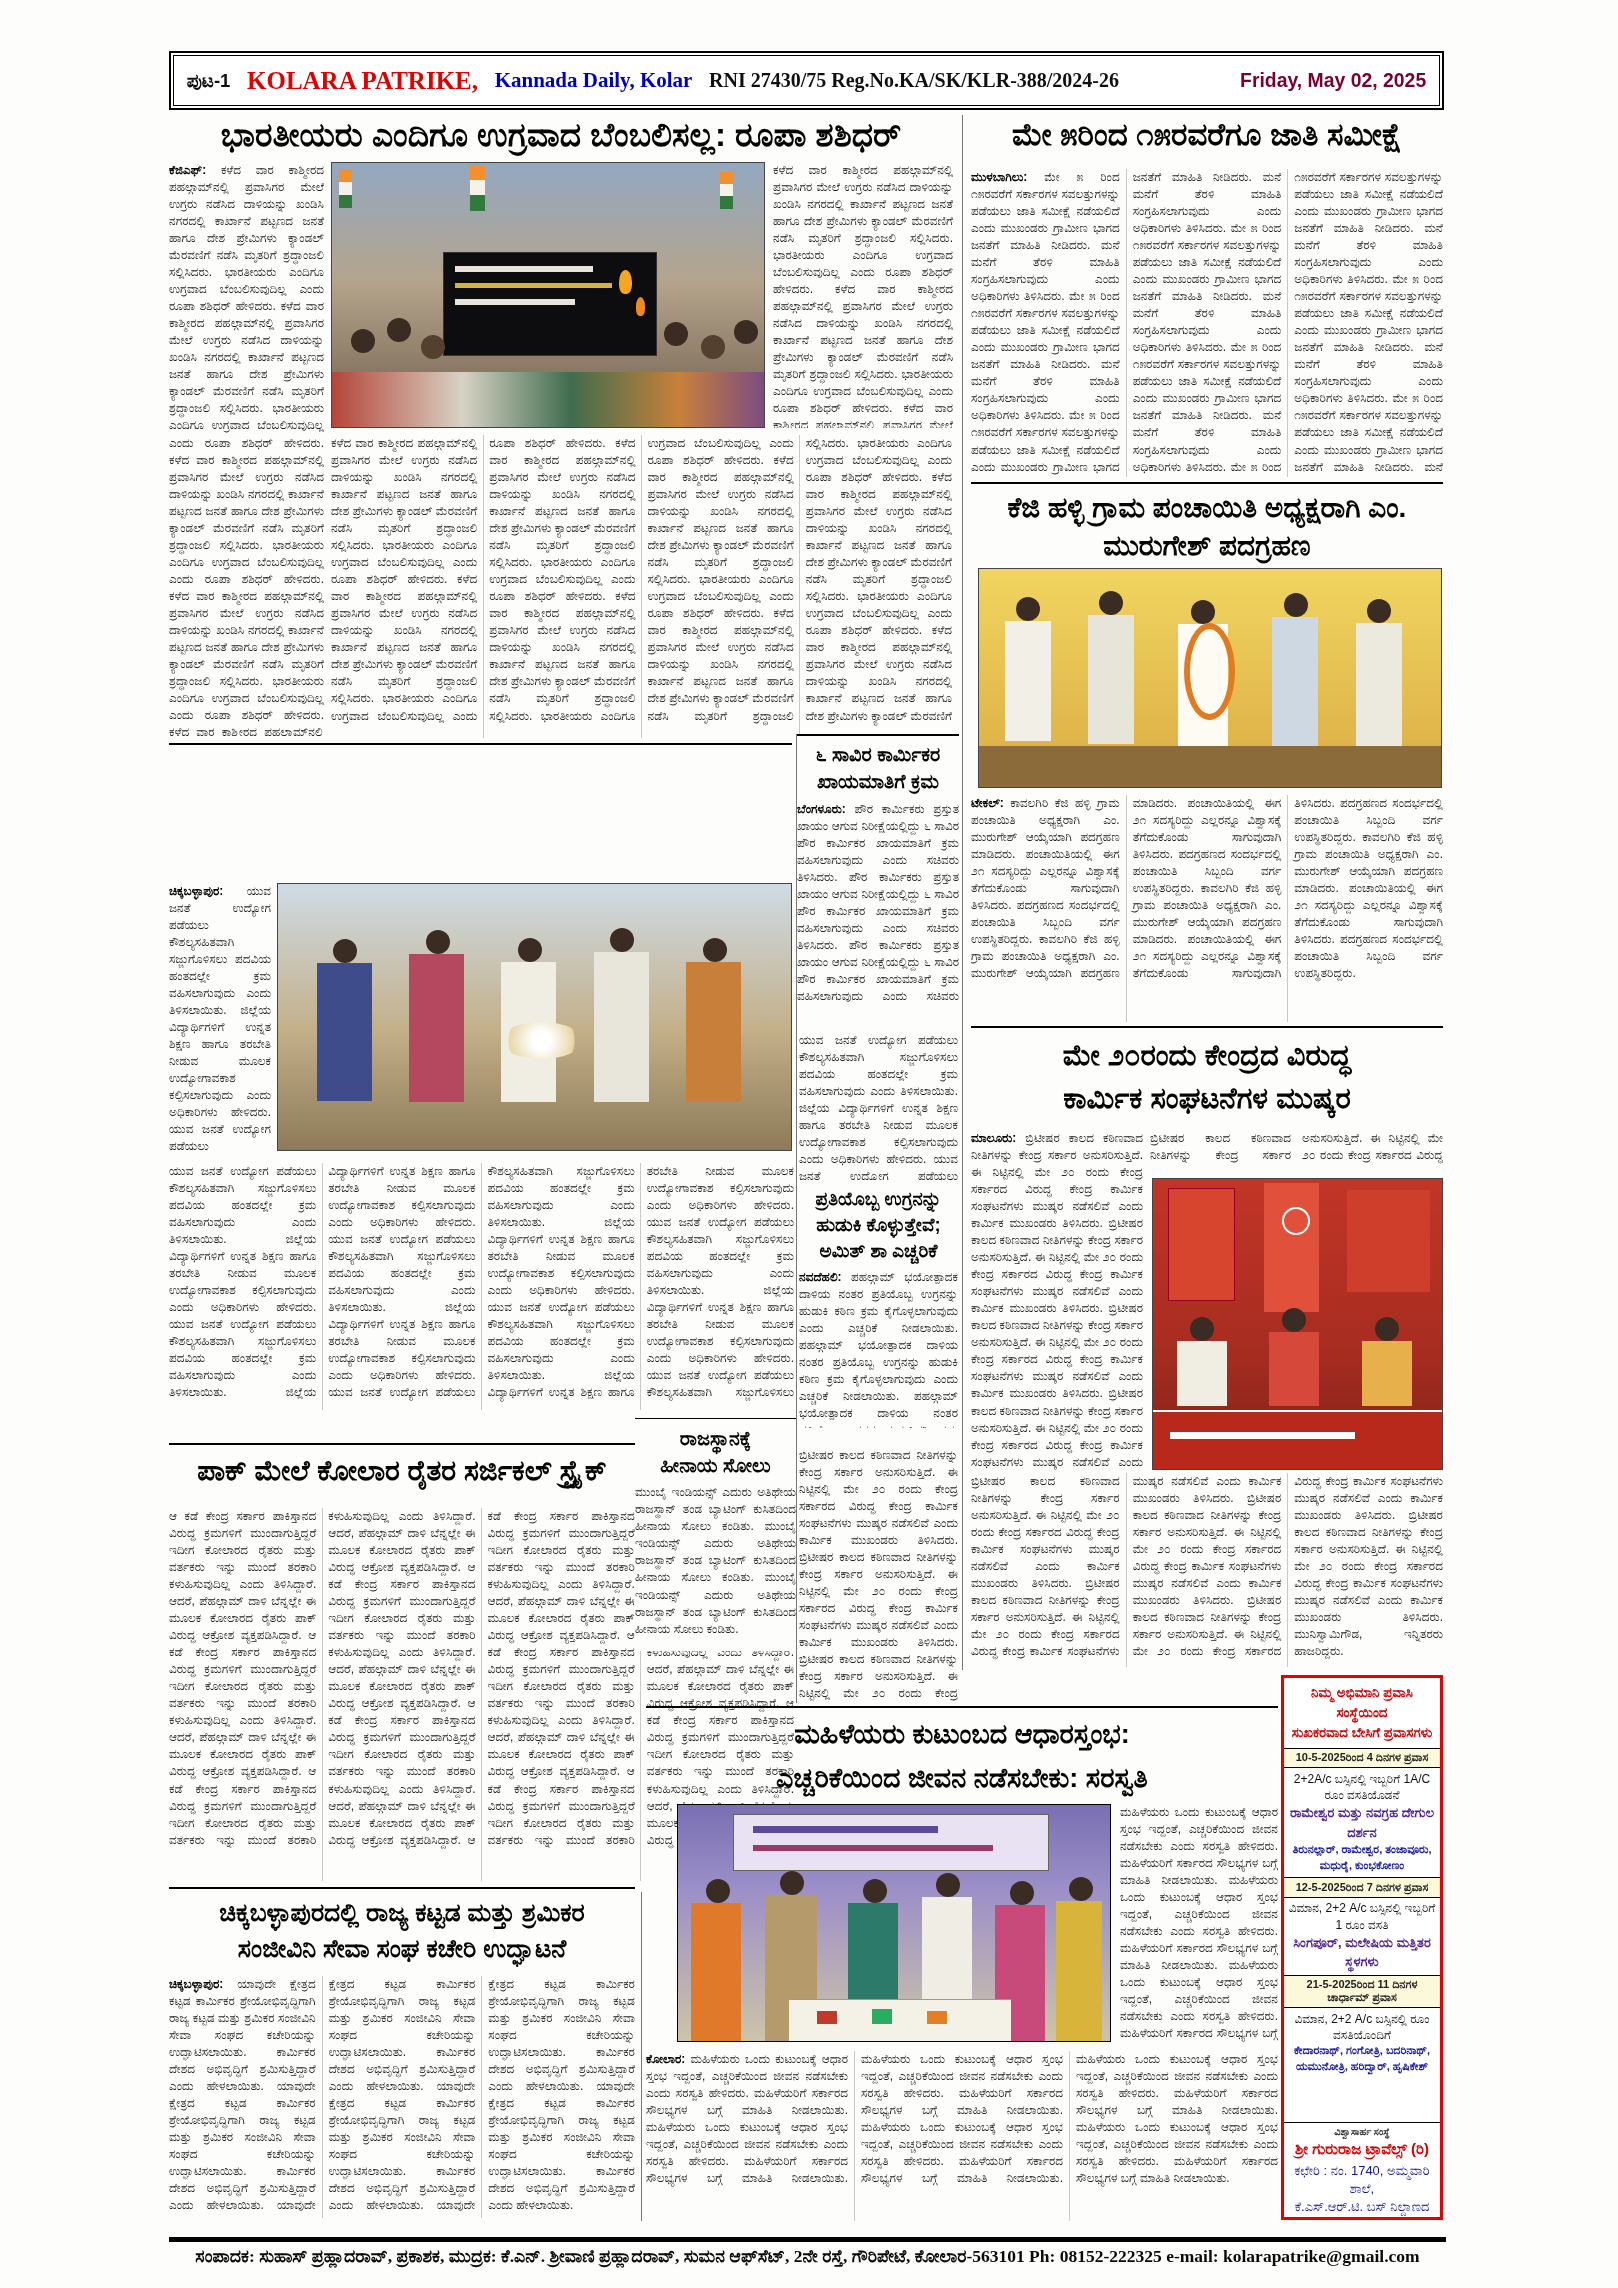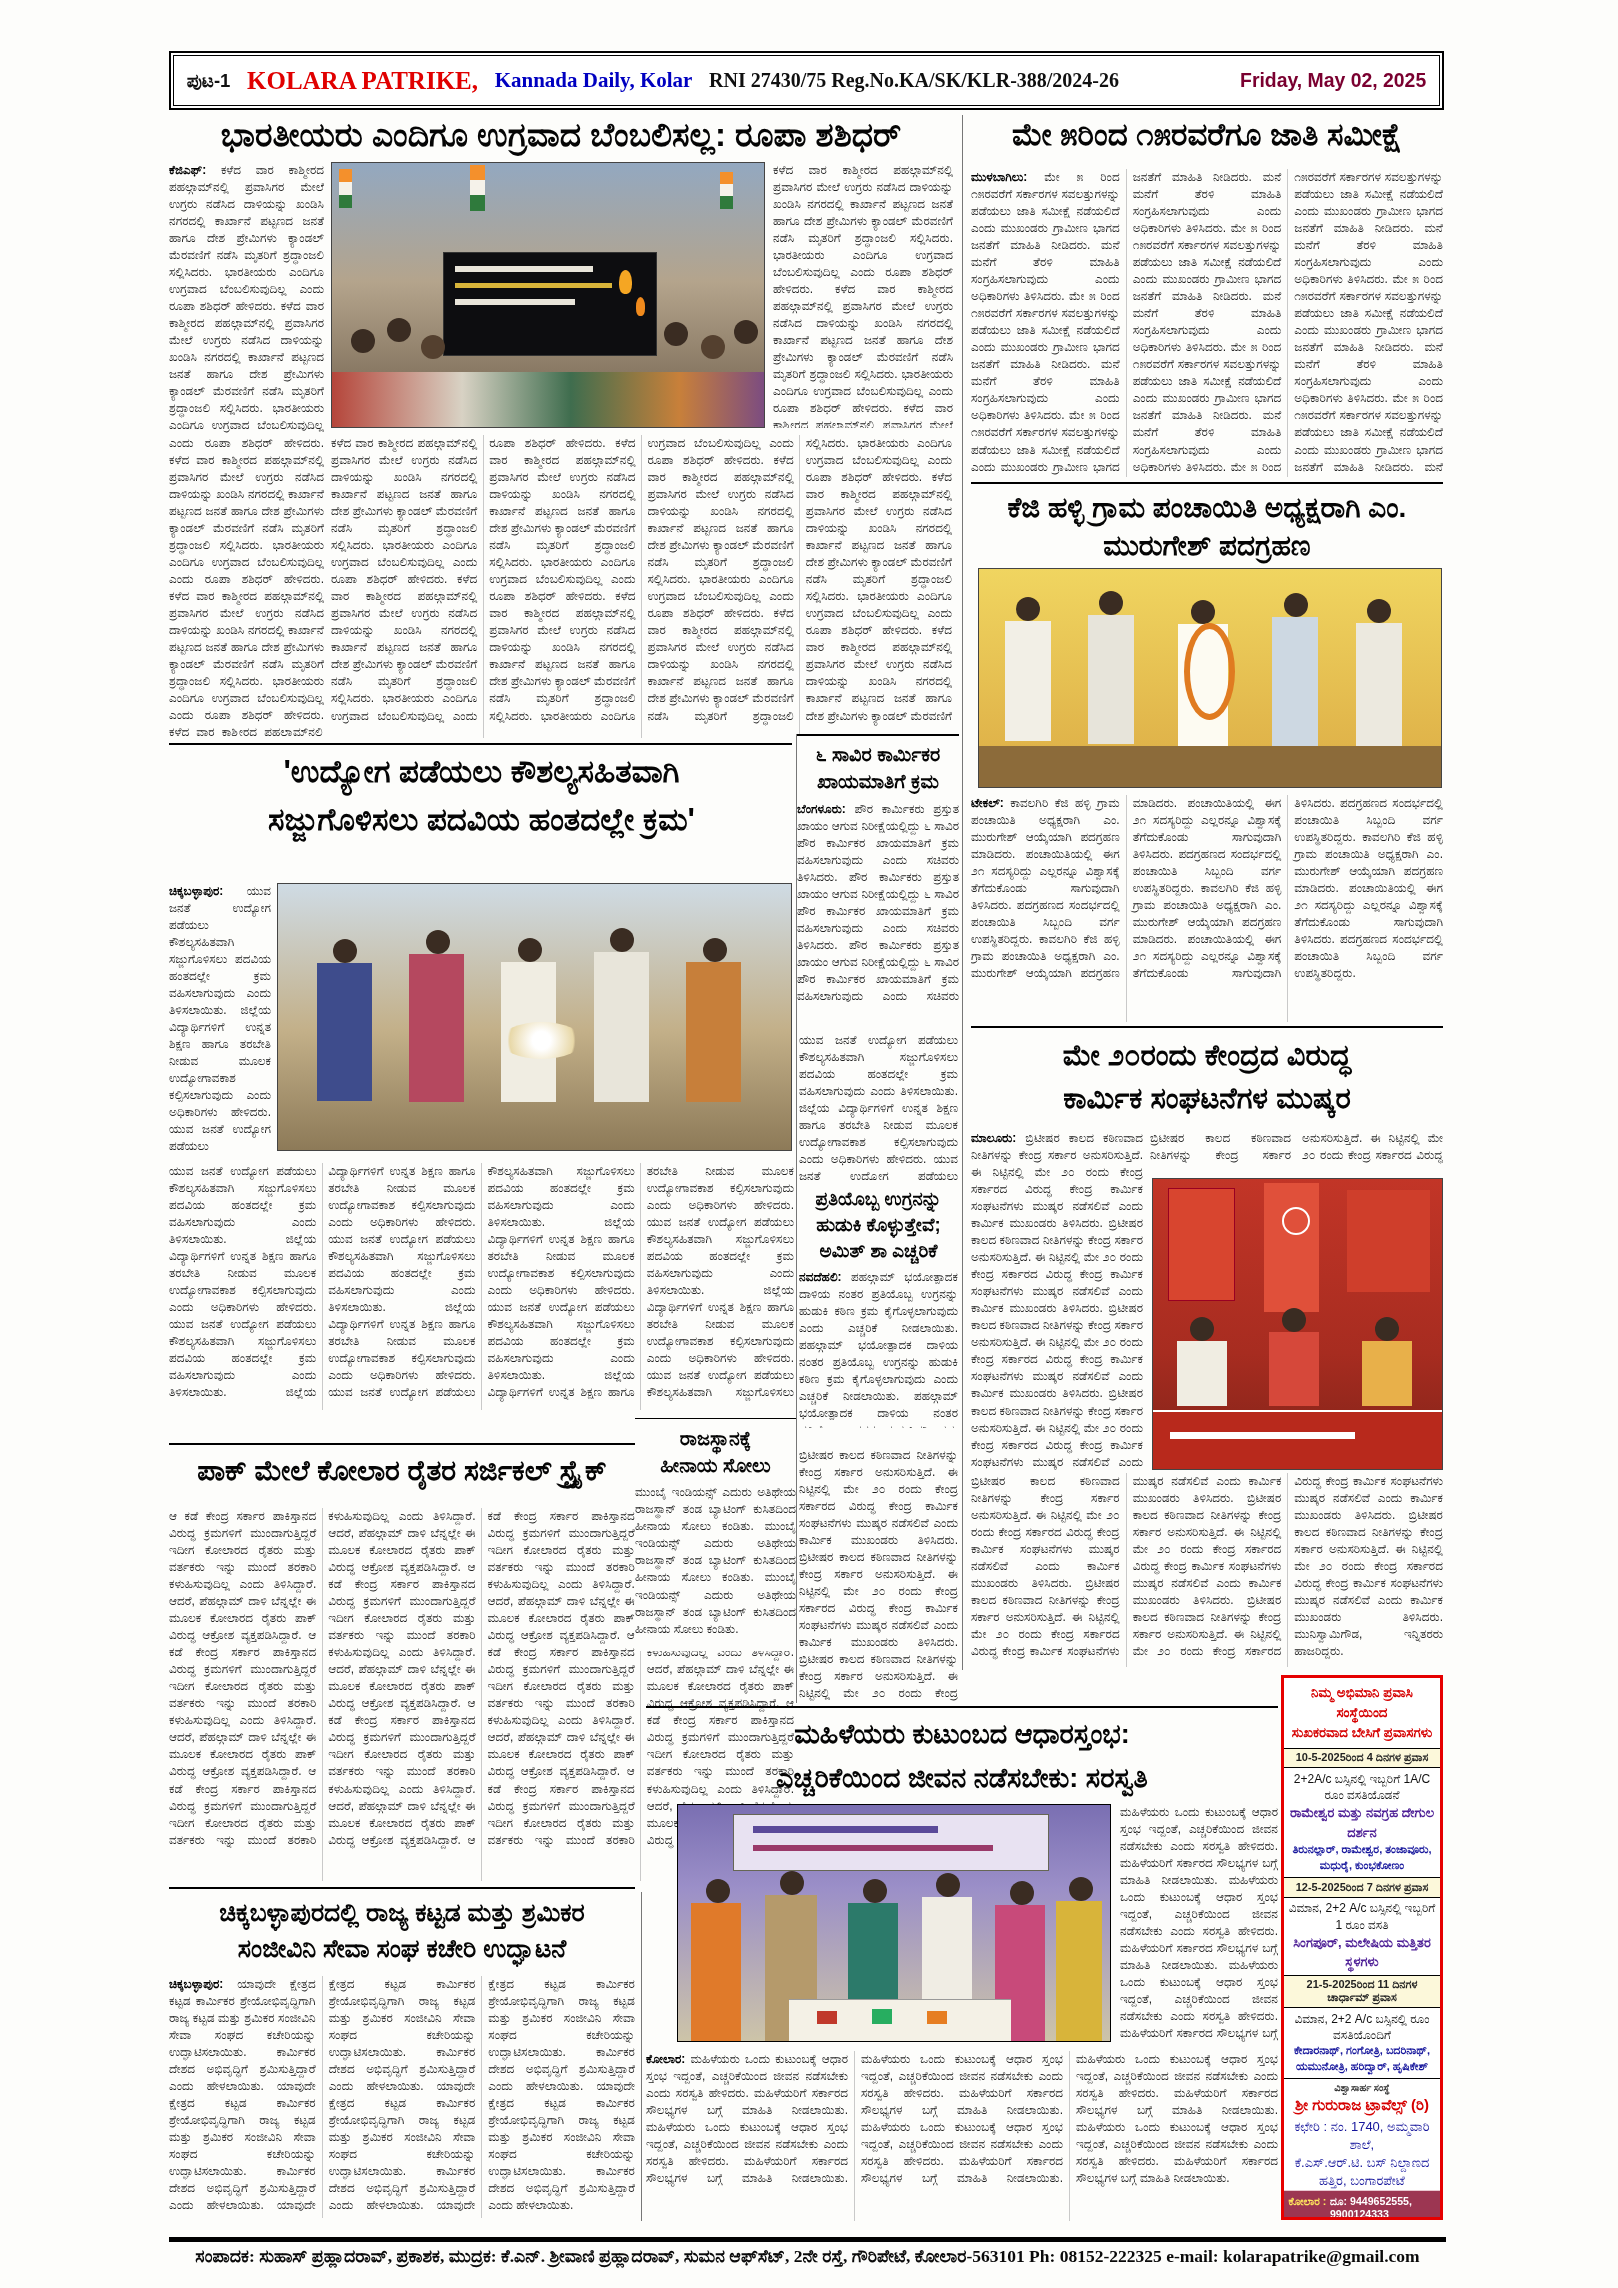--- a/index.html
+++ b/index.html
@@ -40,21 +40,21 @@
   
   .ad{border:3.7px solid #e60000;background:#fff;box-sizing:border-box;display:flex;
       flex-direction:column;overflow:hidden;}
   .ad-title{color:#d60000;font-weight:800;font-size:13.4px;line-height:1.5;text-align:center;padding:4.6px 1.8px;}
   .ad-band{background:#fcf8da;border-top:1.8px solid #000;border-bottom:1.8px solid #000;
            font-size:11px;font-weight:bold;text-align:center;padding:2.8px 1.8px;color:#222;}
   .ad-body{padding:2.8px 1.8px;text-align:center;}
   .ad-small{font-size:12px;color:#111;line-height:1.35;}
   .ad-blue-lg{font-size:13px;font-weight:800;color:#4c1d95;line-height:1.5;}
   .ad-blue{font-size:11px;font-weight:800;color:#16169c;line-height:1.45;}
-  .ad-company{border-top:1.8px solid #000;text-align:center;padding:2.8px 1.8px;}
+  .ad-company{border-top:1.8px solid #000;text-align:center;padding:2.8px 1.8px;margin-top:44px;}
   .ad-trust{font-size:9.7px;font-weight:bold;color:#333;}
   .ad-compname{font-size:15px;font-weight:800;color:#d60000;line-height:1.4;}
   .ad-addr{font-size:13px;color:#16169c;text-align:center;line-height:1.4;}
   .ad-contacts{margin-top:auto;background:#9c3652;color:#fff;font-size:10.6px;}
   .ad-crow{display:flex;gap:3.7px;padding:3.7px 4.6px;border-top:0.9px solid #e8c7d0;}
   .ad-clabel{color:#ffe95e;font-weight:bold;white-space:nowrap;}
   .ad-cnum{font-weight:bold;}
   
   .footer-text{font-family:"Liberation Serif","DejaVu Serif",serif;font-weight:bold;
                font-size:17.5px;text-align:center;color:#0a0a0a;}
@@ -171,24 +171,20 @@
       </div>
     </div>
     <div class="txt cols3" style="position:absolute;left:0;top:443px;width:472px;height:194px;">
       <span>ಬ್ರಿಟೀಷರ ಕಾಲದ ಕಠಿಣವಾದ ನೀತಿಗಳನ್ನು ಕೇಂದ್ರ ಸರ್ಕಾರ ಅನುಸರಿಸುತ್ತಿದೆ. ಈ ನಿಟ್ಟಿನಲ್ಲಿ ಮೇ ೨೦ ರಂದು ಕೇಂದ್ರ ಸರ್ಕಾರದ ವಿರುದ್ಧ ಕೇಂದ್ರ ಕಾರ್ಮಿಕ ಸಂಘಟನೆಗಳು ಮುಷ್ಕರ ನಡೆಸಲಿವೆ ಎಂದು ಕಾರ್ಮಿಕ ಮುಖಂಡರು ತಿಳಿಸಿದರು. ಬ್ರಿಟೀಷರ ಕಾಲದ ಕಠಿಣವಾದ ನೀತಿಗಳನ್ನು ಕೇಂದ್ರ ಸರ್ಕಾರ ಅನುಸರಿಸುತ್ತಿದೆ. ಈ ನಿಟ್ಟಿನಲ್ಲಿ ಮೇ ೨೦ ರಂದು ಕೇಂದ್ರ ಸರ್ಕಾರದ ವಿರುದ್ಧ ಕೇಂದ್ರ ಕಾರ್ಮಿಕ ಸಂಘಟನೆಗಳು ಮುಷ್ಕರ ನಡೆಸಲಿವೆ ಎಂದು ಕಾರ್ಮಿಕ ಮುಖಂಡರು ತಿಳಿಸಿದರು. ಬ್ರಿಟೀಷರ ಕಾಲದ ಕಠಿಣವಾದ ನೀತಿಗಳನ್ನು ಕೇಂದ್ರ ಸರ್ಕಾರ ಅನುಸರಿಸುತ್ತಿದೆ. ಈ ನಿಟ್ಟಿನಲ್ಲಿ ಮೇ ೨೦ ರಂದು ಕೇಂದ್ರ ಸರ್ಕಾರದ ವಿರುದ್ಧ ಕೇಂದ್ರ ಕಾರ್ಮಿಕ ಸಂಘಟನೆಗಳು ಮುಷ್ಕರ ನಡೆಸಲಿವೆ ಎಂದು ಕಾರ್ಮಿಕ ಮುಖಂಡರು ತಿಳಿಸಿದರು. ಬ್ರಿಟೀಷರ ಕಾಲದ ಕಠಿಣವಾದ ನೀತಿಗಳನ್ನು ಕೇಂದ್ರ ಸರ್ಕಾರ ಅನುಸರಿಸುತ್ತಿದೆ. ಈ ನಿಟ್ಟಿನಲ್ಲಿ ಮೇ ೨೦ ರಂದು ಕೇಂದ್ರ ಸರ್ಕಾರದ ವಿರುದ್ಧ ಕೇಂದ್ರ ಕಾರ್ಮಿಕ ಸಂಘಟನೆಗಳು ಮುಷ್ಕರ ನಡೆಸಲಿವೆ ಎಂದು ಕಾರ್ಮಿಕ ಮುಖಂಡರು ತಿಳಿಸಿದರು. ಬ್ರಿಟೀಷರ ಕಾಲದ ಕಠಿಣವಾದ ನೀತಿಗಳನ್ನು ಕೇಂದ್ರ ಸರ್ಕಾರ ಅನುಸರಿಸುತ್ತಿದೆ. ಈ ನಿಟ್ಟಿನಲ್ಲಿ ಮೇ ೨೦ ರಂದು ಕೇಂದ್ರ ಸರ್ಕಾರದ ವಿರುದ್ಧ ಕೇಂದ್ರ ಕಾರ್ಮಿಕ ಸಂಘಟನೆಗಳು ಮುಷ್ಕರ ನಡೆಸಲಿವೆ ಎಂದು ಕಾರ್ಮಿಕ ಮುಖಂಡರು ತಿಳಿಸಿದರು. ಮುನಿಸ್ವಾಮಿಗೌಡ, ಇನ್ನಿತರರು ಹಾಜರಿದ್ದರು.</span>
     </div>
   </div>
 
   <div class="abs rule-v" style="left:962px;top:115px;height:1555px;"></div>
 
   <div class="abs" style="left:169px;top:748px;width:625px;height:666px;">
-    <div class="hl hl2" style="position:absolute;left:0;top:0;width:100%;">
-      <div>'ಉದ್ಯೋಗ ಪಡೆಯಲು ಕೌಶಲ್ಯಸಹಿತವಾಗಿ</div>
-      <div>ಸಜ್ಜುಗೊಳಿಸಲು ಪದವಿಯ ಹಂತದಲ್ಲೇ ಕ್ರಮ'</div>
-    </div>
     <div class="txt" style="position:absolute;left:0;top:135px;width:102px;height:268px;">
       <b>ಚಿಕ್ಕಬಳ್ಳಾಪುರ:</b>
       <span>ಯುವ ಜನತೆ ಉದ್ಯೋಗ ಪಡೆಯಲು ಕೌಶಲ್ಯಸಹಿತವಾಗಿ ಸಜ್ಜುಗೊಳಿಸಲು ಪದವಿಯ ಹಂತದಲ್ಲೇ ಕ್ರಮ ವಹಿಸಲಾಗುವುದು ಎಂದು ತಿಳಿಸಲಾಯಿತು. ಜಿಲ್ಲೆಯ ವಿದ್ಯಾರ್ಥಿಗಳಿಗೆ ಉನ್ನತ ಶಿಕ್ಷಣ ಹಾಗೂ ತರಬೇತಿ ನೀಡುವ ಮೂಲಕ ಉದ್ಯೋಗಾವಕಾಶ ಕಲ್ಪಿಸಲಾಗುವುದು ಎಂದು ಅಧಿಕಾರಿಗಳು ಹೇಳಿದರು. ಯುವ ಜನತೆ ಉದ್ಯೋಗ ಪಡೆಯಲು ಕೌಶಲ್ಯಸಹಿತವಾಗಿ ಸಜ್ಜುಗೊಳಿಸಲು ಪದವಿಯ ಹಂತದಲ್ಲೇ ಕ್ರಮ ವಹಿಸಲಾಗುವುದು ಎಂದು ತಿಳಿಸಲಾಯಿತು. ಜಿಲ್ಲೆಯ ವಿದ್ಯಾರ್ಥಿಗಳಿಗೆ ಉನ್ನತ ಶಿಕ್ಷಣ ಹಾಗೂ ತರಬೇತಿ ನೀಡುವ ಮೂಲಕ ಉದ್ಯೋಗಾವಕಾಶ ಕಲ್ಪಿಸಲಾಗುವುದು ಎಂದು ಅಧಿಕಾರಿಗಳು ಹೇಳಿದರು.</span>
     </div>
 
     <div class="abs photo" style="left:108px;top:135px;width:515px;height:268px;background:linear-gradient(180deg,#cfdbe4 0%,#c3b089 55%,#8d7a58 100%);">
       <div class="head-dot" style="left:55px;top:55px;"></div>
       <div class="ph-el" style="left:39px;top:79px;width:55px;height:138px;background:#3e4c8c;"></div>
       <div class="head-dot" style="left:148px;top:46px;"></div>
       <div class="ph-el" style="left:131px;top:70px;width:55px;height:148px;background:#b5485f;"></div>

